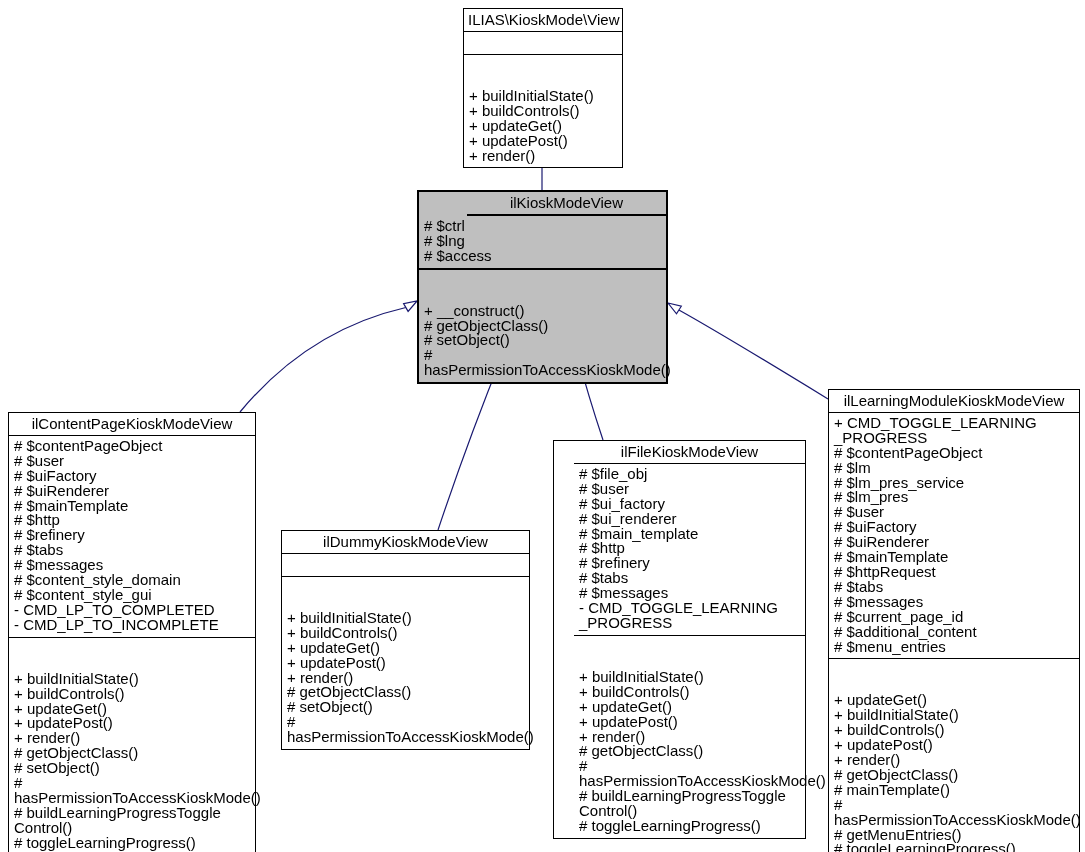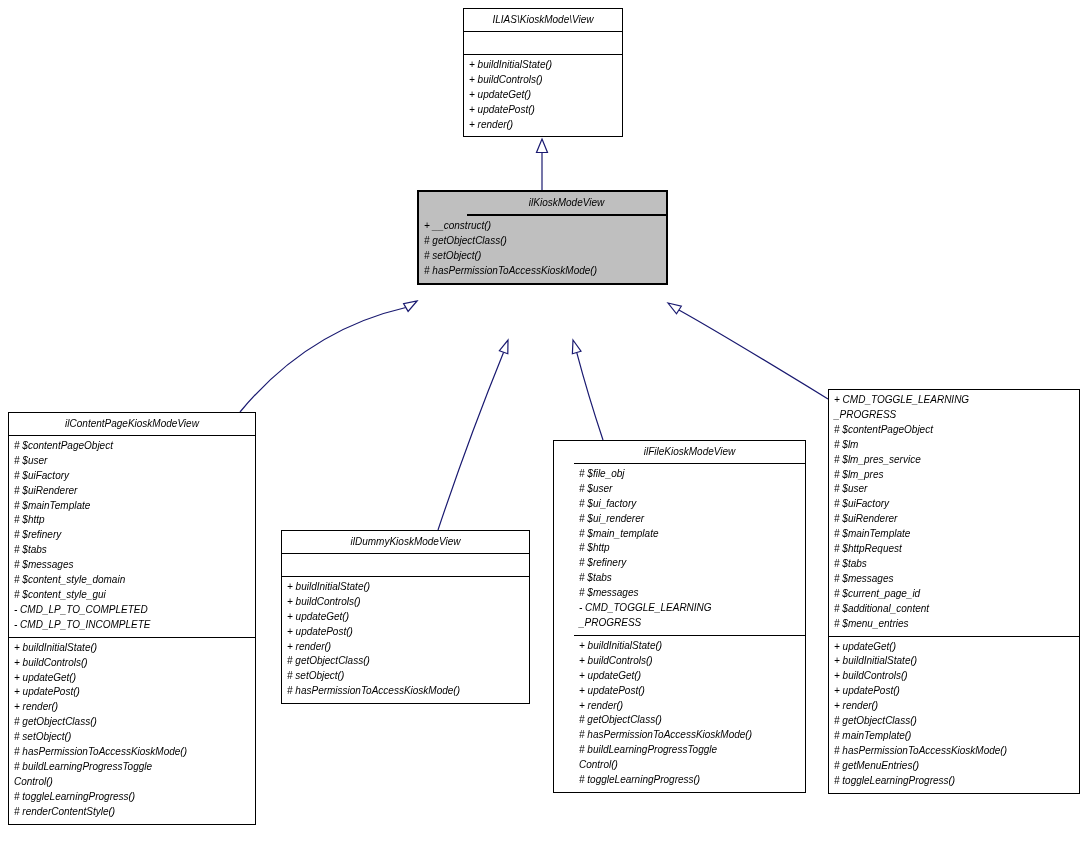--- a/index.html
+++ b/index.html
@@ -9,28 +9,28 @@
     --border:#000000;
     --text:#000000;
     --background:#ffffff;
   }
   *{margin:0;padding:0;box-sizing:border-box;}
   html,body{width:1085px;height:852px;background:var(--background);
     font-family:"Liberation Sans","DejaVu Sans",sans-serif;color:var(--text);}
   #canvas{position:relative;width:1085px;height:852px;overflow:hidden;background:var(--background);}
   #edges{position:absolute;left:0;top:0;width:1085px;height:852px;pointer-events:none;}
   .cls{position:absolute;background:var(--node-fill);border:1px solid var(--border);
-    font-size:10px;line-height:14.9px;font-style:italic;}
+    font-size:15px;line-height:14.9px;}
   .cls.focal{background:var(--focal-node-fill);border-width:2px;}
   .cls-title{text-align:center;padding:4px 4px 3px 4px;border-bottom:1px solid var(--border);
     white-space:nowrap;overflow:hidden;}
   .cls.focal .cls-title{border-bottom-width:2px;margin-left:48px;}
   .cls-attrs{padding:3px 5px 4px 5px;border-bottom:1px solid var(--border);min-height:23px;}
   .cls.focal .cls-attrs{border-bottom-width:2px;}
-  .cls-methods{padding:3px 5px 4px 5px;}
+  .cls-methods{padding:3px 5px 4px 5px;margin-top:31px;}
   .member{white-space:pre-line;}
   .edge-line{fill:none;stroke:var(--arrow);stroke-width:1.2;}
   .edge-head{fill:#ffffff;stroke:var(--arrow);stroke-width:1.2;}
 </style>
 </head>
 <body>
 
 <div id="canvas">
 
   <svg id="edges" viewBox="0 0 1085 852">
@@ -68,20 +68,25 @@
         <div class="member">+ buildInitialState()</div>
         <div class="member">+ buildControls()</div>
         <div class="member">+ updateGet()</div>
         <div class="member">+ updatePost()</div>
         <div class="member">+ render()</div>
       </div>
   </div>
 
   <div class="cls focal" style="left:417px;top:190px;width:251px;">
     <div class="cls-title">ilKioskModeView</div>
+    <div class="cls-attrs">
+        <div class="member"># $ctrl</div>
+        <div class="member"># $lng</div>
+        <div class="member"># $access</div>
+      </div>
     <div class="cls-methods">
         <div class="member">+ __construct()</div>
         <div class="member"># getObjectClass()</div>
         <div class="member"># setObject()</div>
         <div class="member"># hasPermissionToAccessKioskMode()</div>
       </div>
   </div>
 
   <div class="cls" style="left:8px;top:412px;width:248px;">
     <div class="cls-title">ilContentPageKioskModeView</div>
@@ -154,20 +159,21 @@
         <div class="member">+ render()</div>
         <div class="member"># getObjectClass()</div>
         <div class="member"># hasPermissionToAccessKioskMode()</div>
         <div class="member"># buildLearningProgressToggle
 Control()</div>
         <div class="member"># toggleLearningProgress()</div>
       </div>
   </div>
 
   <div class="cls" style="left:828px;top:389px;width:252px;">
+    <div class="cls-title">ilLearningModuleKioskModeView</div>
     <div class="cls-attrs">
         <div class="member">+ CMD_TOGGLE_LEARNING
 _PROGRESS</div>
         <div class="member"># $contentPageObject</div>
         <div class="member"># $lm</div>
         <div class="member"># $lm_pres_service</div>
         <div class="member"># $lm_pres</div>
         <div class="member"># $user</div>
         <div class="member"># $uiFactory</div>
         <div class="member"># $uiRenderer</div>

